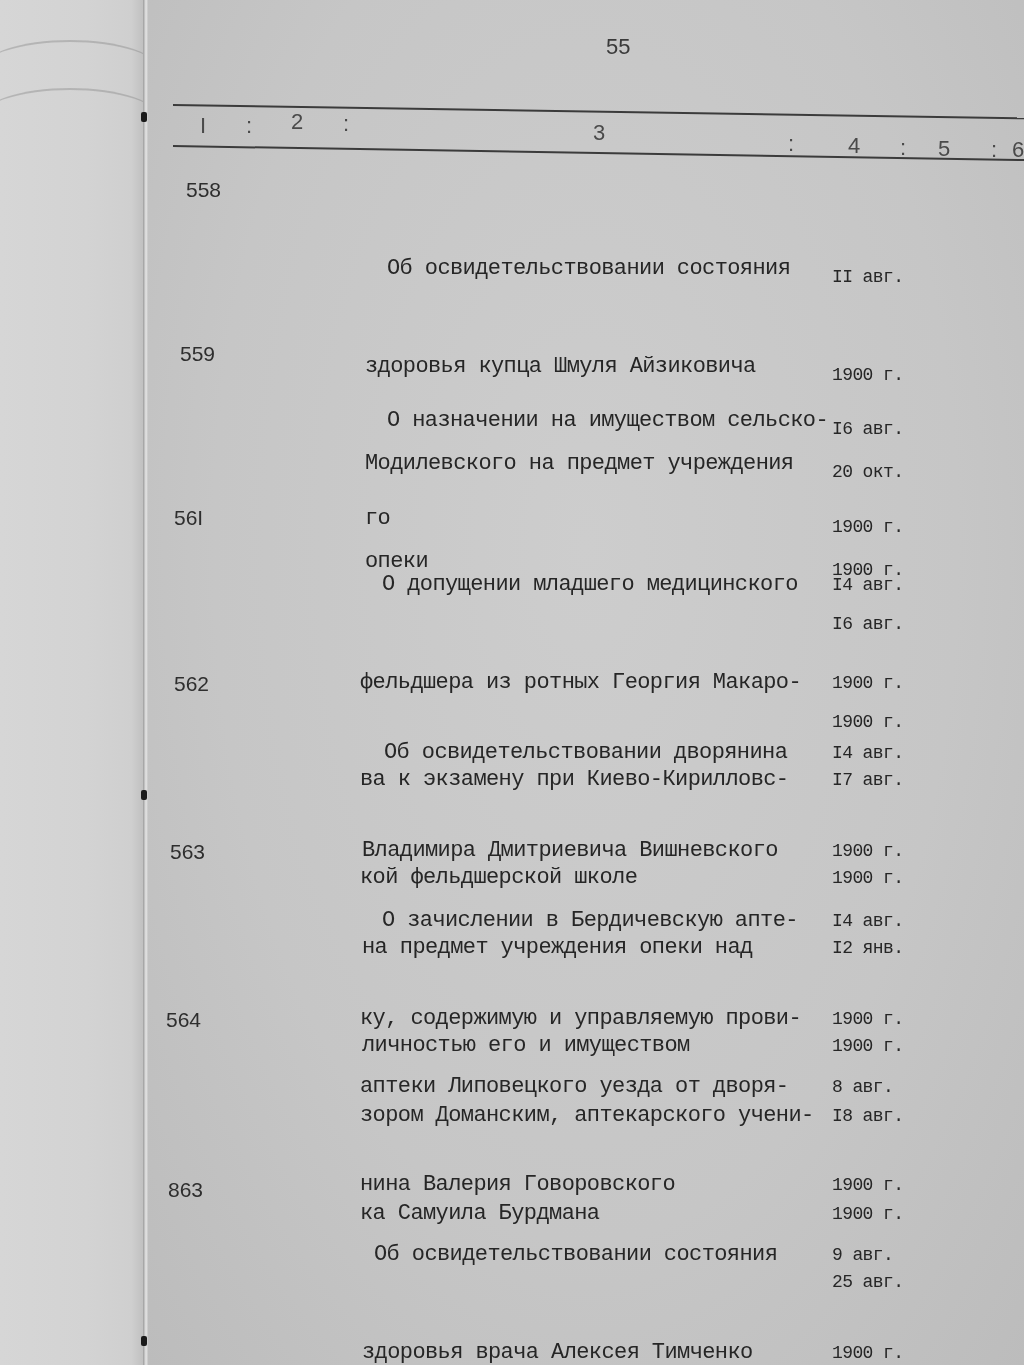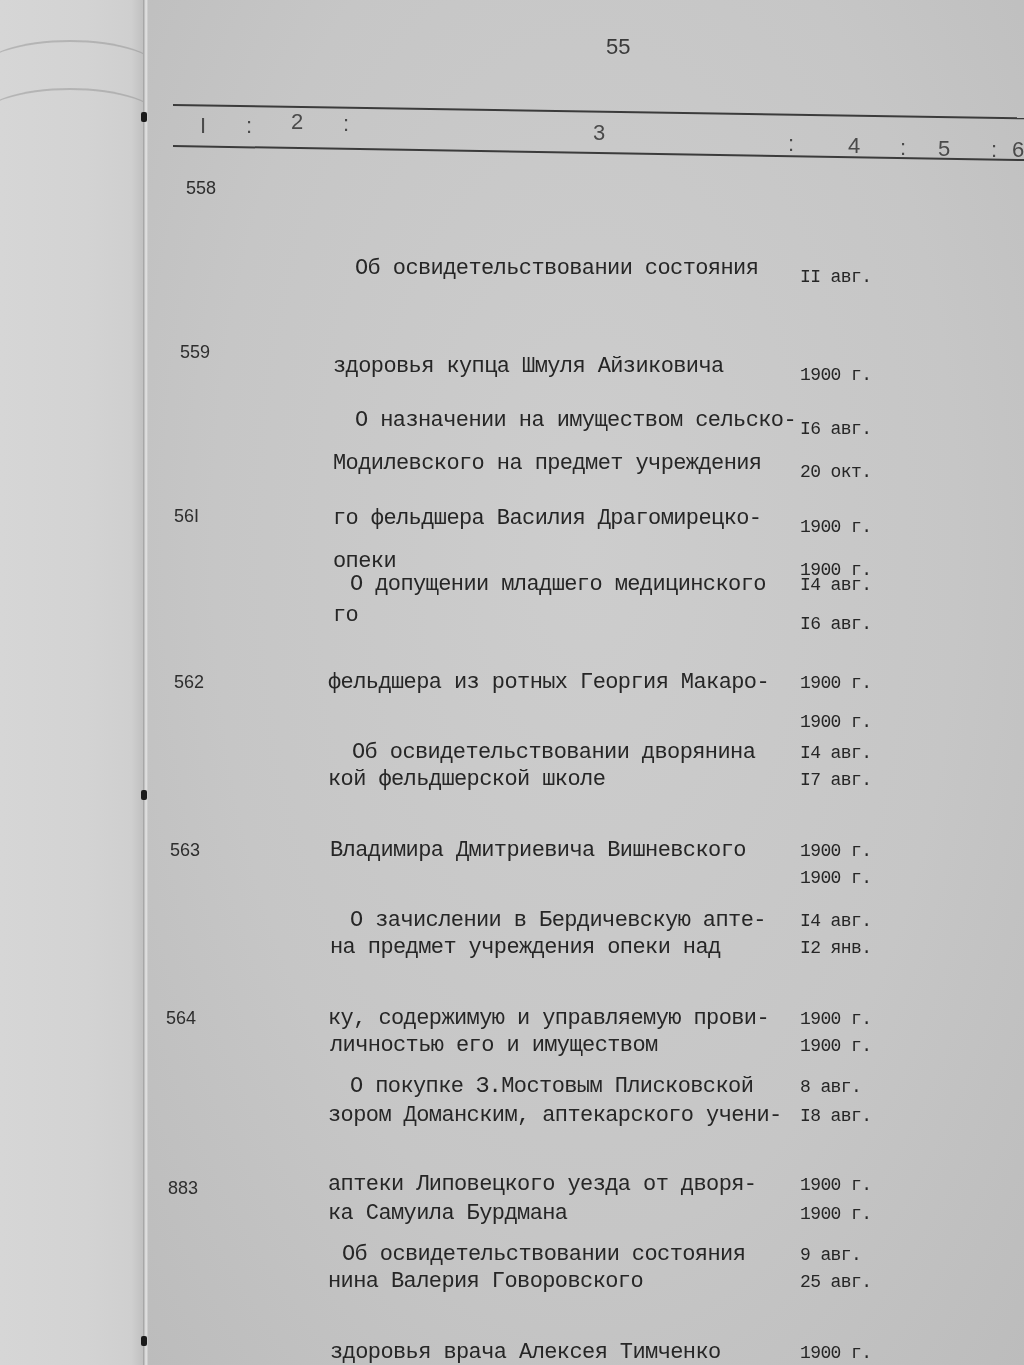--- a/index.html
+++ b/index.html
@@ -42,31 +42,31 @@
   }
   .rule.top { top: 104px; transform: rotate(0.9deg); }
   .rule.bottom { top: 145px; transform: rotate(0.95deg); }
   .col-header {
     position: absolute; font-family: "Liberation Sans", sans-serif;
     font-size: 22px; color: #4a4a4a;
   }
   .entry { position: absolute; left: 0; width: 876px; }
   .entry-num {
     position: absolute; font-family: "Liberation Sans", sans-serif;
-    font-size: 18px; color: #2e2e2e;
+    font-size: 21px; color: #2e2e2e;
   }
   .entry-desc {
     position: absolute; font-size: 22px; line-height: 32.5px; white-space: pre;
     letter-spacing: -0.6px; color: #262626;
   }
   .entry-dates {
     position: absolute; font-size: 18px; line-height: 32.5px; white-space: pre;
     letter-spacing: -0.6px; color: #262626;
   }
-  .desc-line, .date-line { display: block; }
+  .desc-line, .date-line { display: block; margin-left: 32px; }
 </style>
 </head>
 <body>
 
 <div class="prev-page">
   <div class="curl-line" style="top:40px"></div>
   <div class="curl-line" style="top:88px"></div>
 </div>
 <div class="binding"></div>
 <div class="staple" style="top:112px"></div>
@@ -107,36 +107,36 @@
       <span class="date-line">1900 г.</span>
       <span class="date-line">20 окт.</span>
       <span class="date-line">1900 г.</span>
     </div>
   </div>
 
   <div class="entry" style="top:342px">
     <span class="entry-num" style="left:32px;top:0px">559</span>
     <div class="entry-desc" style="left:185px;top:-2px">
       <span class="desc-line" style="padding-left:22px">О назначении на имуществом сельско-</span>
-      <span class="desc-line">го фельдшера Василия Драгомирецко-</span>
       <span class="desc-line">го</span>
     </div>
     <div class="entry-dates" style="left:652px;top:6px">
       <span class="date-line">I6 авг.</span>
       <span class="date-line">1900 г.</span>
       <span class="date-line">I6 авг.</span>
       <span class="date-line">1900 г.</span>
     </div>
   </div>
 
   <div class="entry" style="top:506px">
     <span class="entry-num" style="left:26px;top:0px">56I</span>
     <div class="entry-desc" style="left:180px;top:-2px">
       <span class="desc-line" style="padding-left:22px">О допущении младшего медицинского</span>
       <span class="desc-line">фельдшера из ротных Георгия Макаро-</span>
+      <span class="desc-line">ва к экзамену при Киево-Кирилловс-</span>
       <span class="desc-line">кой фельдшерской школе</span>
     </div>
     <div class="entry-dates" style="left:652px;top:-2px">
       <span class="date-line">I4 авг.</span>
       <span class="date-line">1900 г.</span>
       <span class="date-line">I7 авг.</span>
       <span class="date-line">1900 г.</span>
     </div>
   </div>
 
@@ -168,34 +168,33 @@
       <span class="date-line">I4 авг.</span>
       <span class="date-line">1900 г.</span>
       <span class="date-line">I8 авг.</span>
       <span class="date-line">1900 г.</span>
     </div>
   </div>
 
   <div class="entry" style="top:1008px">
     <span class="entry-num" style="left:18px;top:0px">564</span>
     <div class="entry-desc" style="left:180px;top:-2px">
-      <span class="desc-line" style="padding-left:22px">О покупке З.Мостовым Плисковской</span>
       <span class="desc-line">аптеки Липовецкого уезда от дворя-</span>
       <span class="desc-line">нина Валерия Говоровского</span>
     </div>
     <div class="entry-dates" style="left:652px;top:-2px">
       <span class="date-line">8 авг.</span>
       <span class="date-line">1900 г.</span>
       <span class="date-line">25 авг.</span>
       <span class="date-line">1900 г.</span>
     </div>
   </div>
 
   <div class="entry" style="top:1176px">
-    <span class="entry-num" style="left:20px;top:2px">883</span>
+    <span class="entry-num" style="left:20px;top:2px">863</span>
     <div class="entry-desc" style="left:182px;top:-2px">
       <span class="desc-line" style="padding-left:12px">Об освидетельствовании состояния</span>
       <span class="desc-line">здоровья врача Алексея Тимченко</span>
     </div>
     <div class="entry-dates" style="left:652px;top:-2px">
       <span class="date-line">9 авг.</span>
       <span class="date-line">1900 г.</span>
       
       
     </div>

